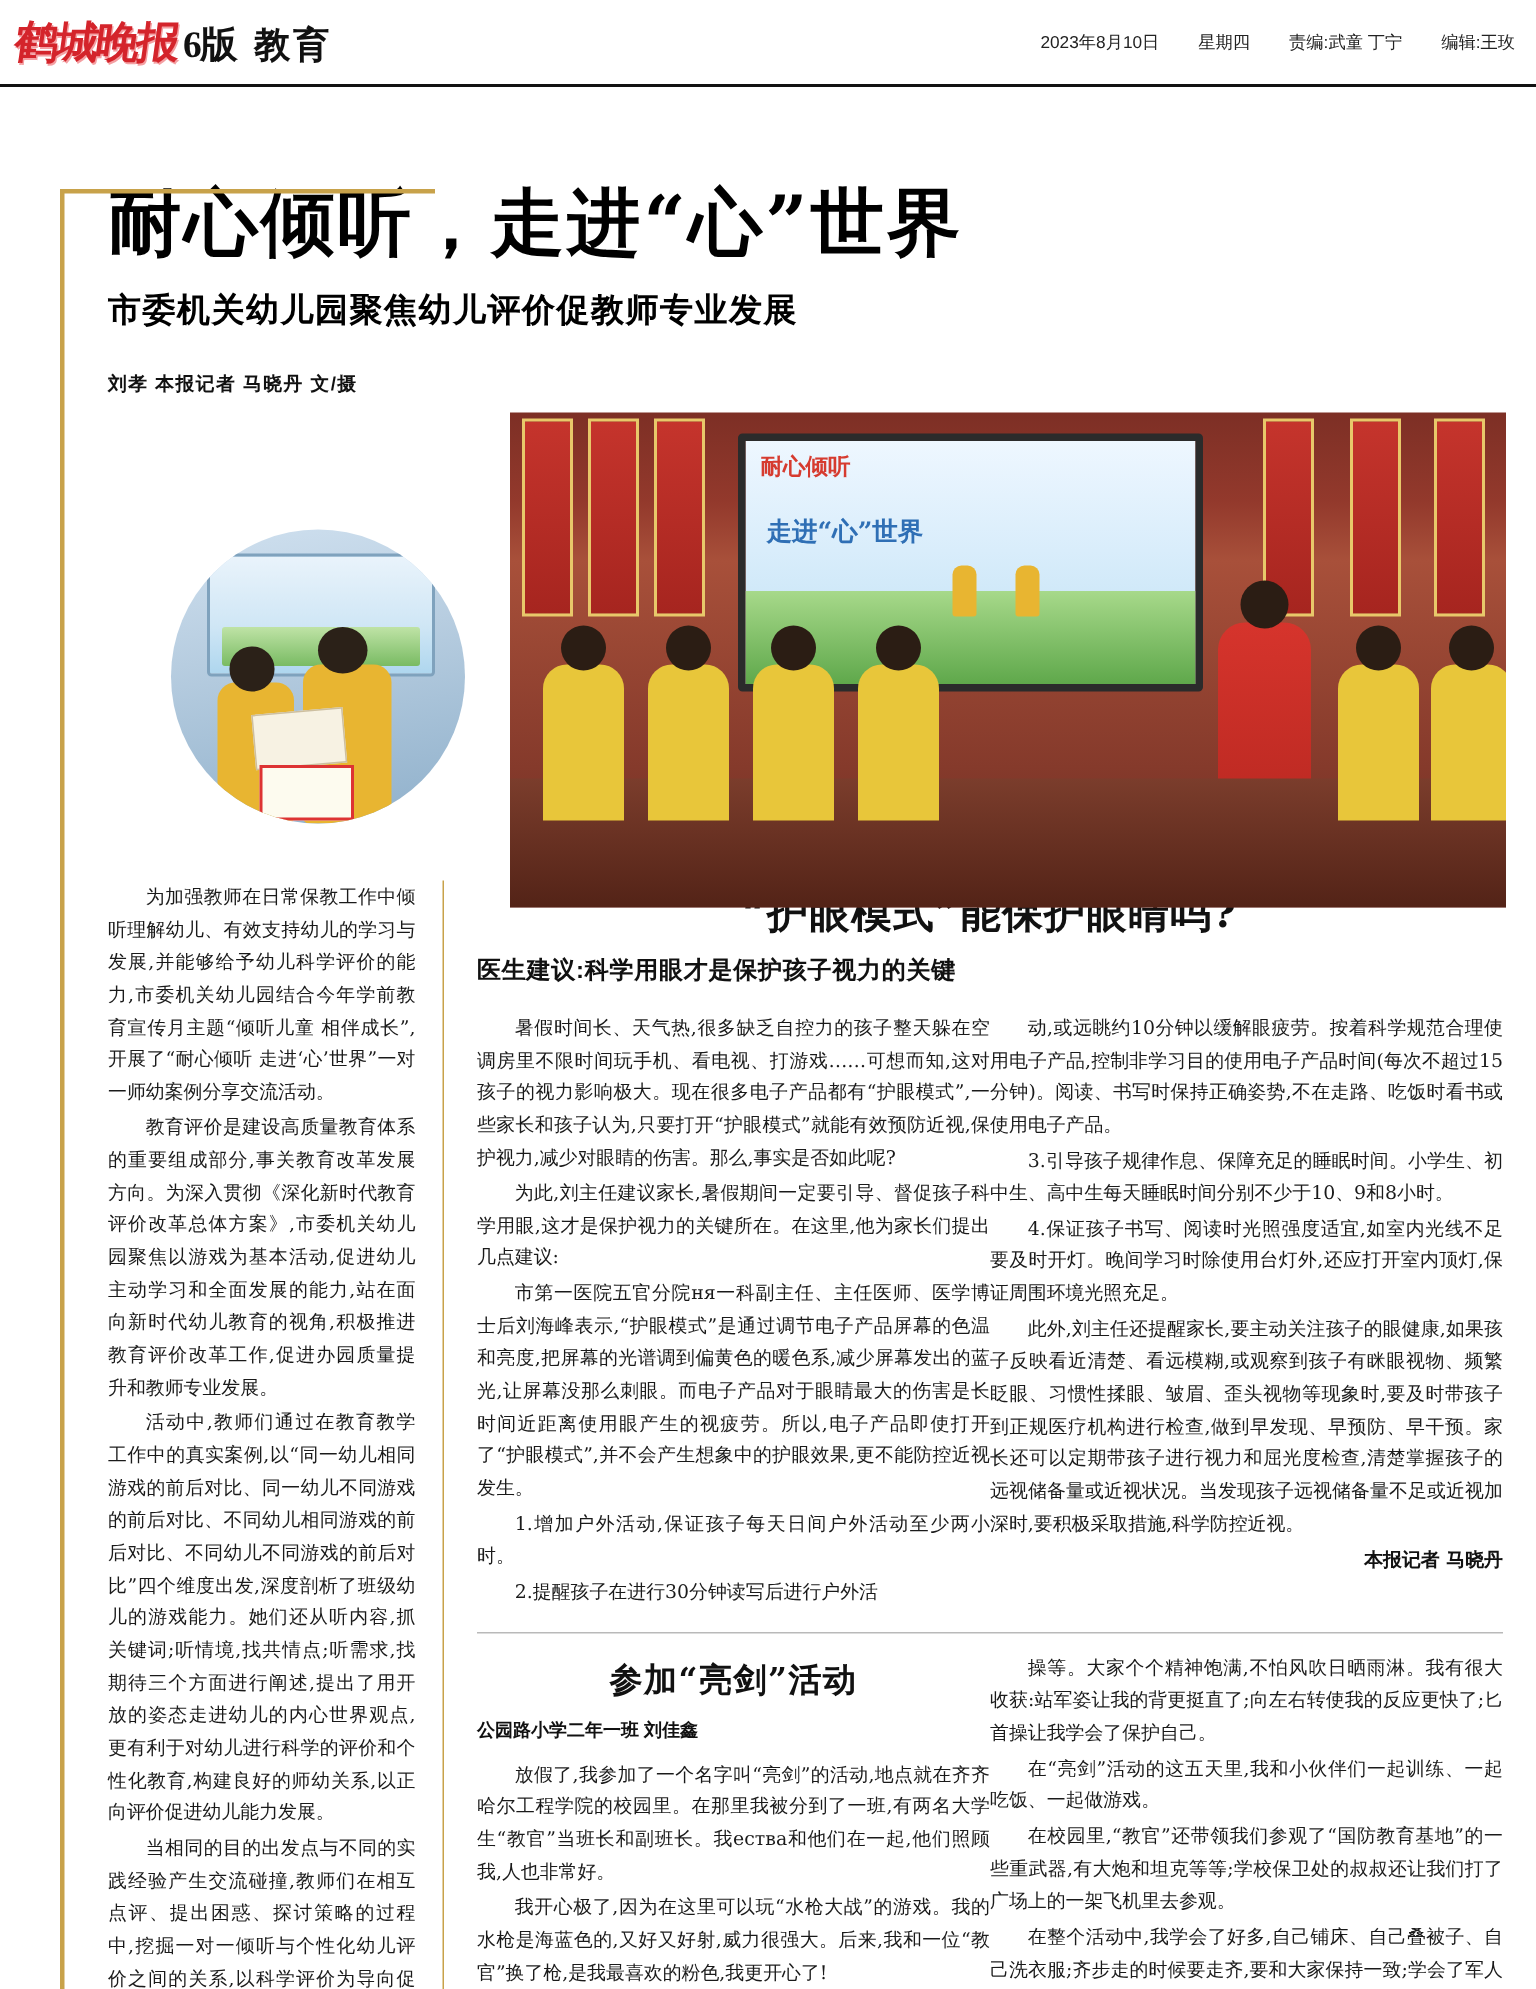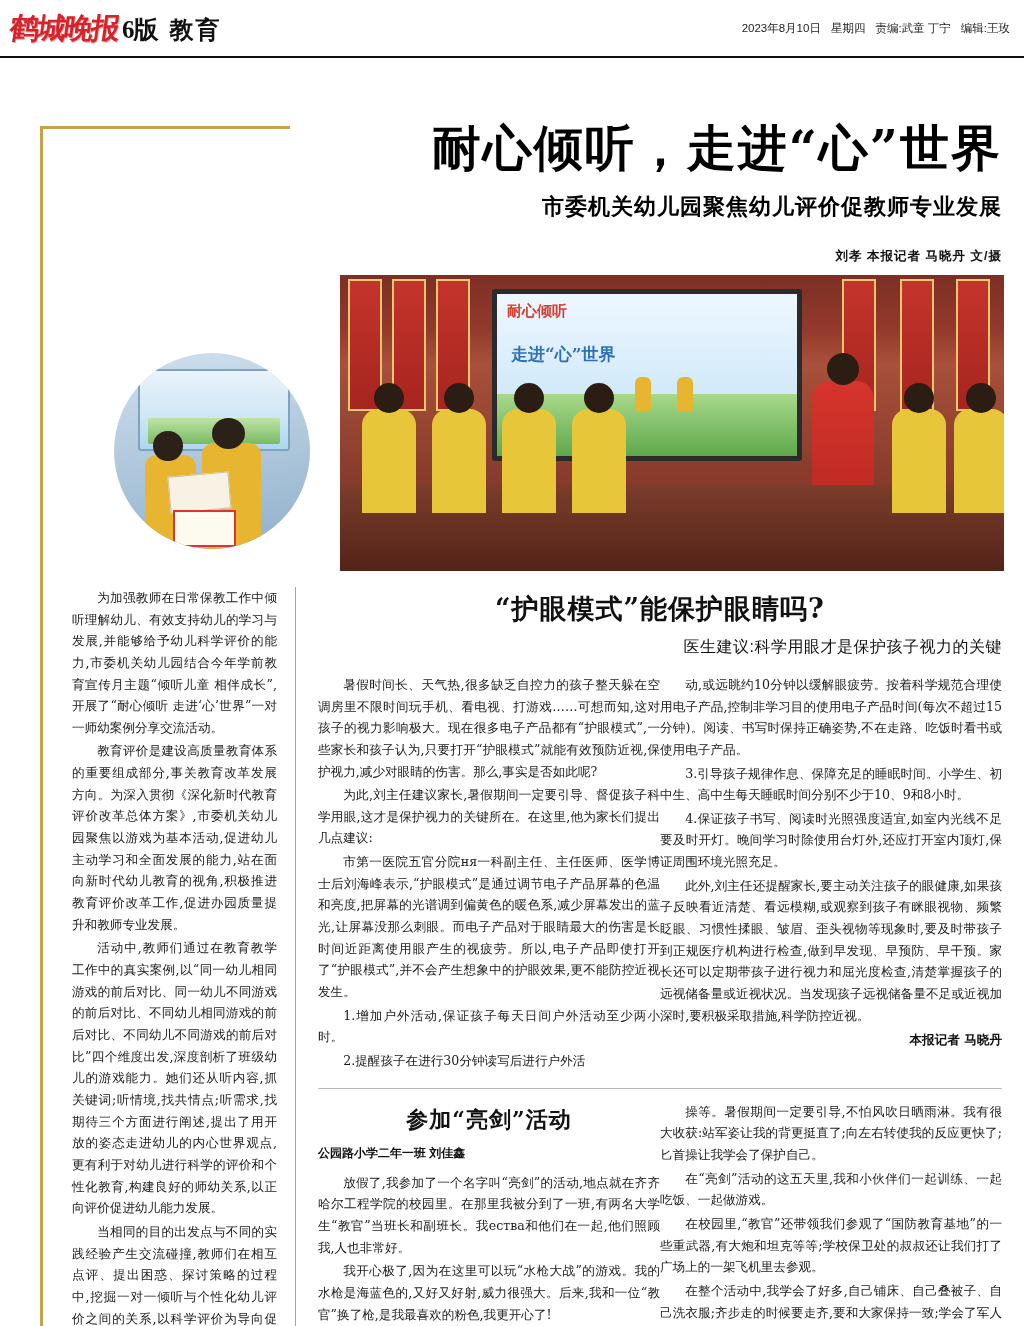--- a/index.html
+++ b/index.html
@@ -60,21 +60,21 @@
     font-weight: bold;
     color: #111;
     margin-left: 10px;
     letter-spacing: 2px;
     line-height: 1;
   }
   .masthead-right {
     margin-left: auto;
     display: flex;
     align-items: center;
-    gap: 10px;
+    gap: 26px;
     font-size: 11.5px;
     color: #222;
     font-family: "Liberation Sans", sans-serif;
   }
 
   
   .content {
     position: relative;
     padding: 18px 22px 0 30px;
   }
@@ -93,21 +93,20 @@
     top: 68px;
     width: 250px;
     height: 3px;
     background: #c8a24a;
   }
 
   
   .headline-wrap {
     margin-left: 42px;
     padding-top: 46px;
-    text-align: right;
   }
   h1.headline {
     font-family: "DejaVu Serif", serif;
     font-size: 49px;
     font-weight: bold;
     letter-spacing: 2px;
     margin: 0 0 16px 0;
     line-height: 1.1;
     color: #000;
   }
@@ -202,21 +201,21 @@
     text-align: center;
     line-height: 1.5;
     overflow: hidden;
   }
 
   .photo-main {
     position: absolute;
     left: 268px;
     top: 0;
     width: 664px;
-    height: 296px;
+    height: 330px;
     background: linear-gradient(180deg,#7d2f25 0%, #93392c 18%, #a8503a 30%, #6d2b21 100%);
     overflow: hidden;
   }
   .pm-banner {
     position: absolute;
     top: 4px;
     width: 34px;
     height: 132px;
     background: linear-gradient(180deg,#c5342c,#a6251f);
     border: 2px solid #e8c86a;
@@ -353,22 +352,22 @@
     font-family: "DejaVu Serif", serif;
     font-size: 27px;
     font-weight: bold;
     text-align: center;
     margin: 4px 0 10px 0;
     letter-spacing: 1px;
   }
   .story2-sub {
     font-family: "Liberation Sans", sans-serif;
     font-size: 16px;
-    font-weight: normal;
-    text-align: right;
+    font-weight: bold;
+    text-align: left;
     margin: 0 0 16px 0;
     letter-spacing: 0.5px;
   }
   .twocol {
     display: flex;
   }
   .twocol > div { flex: 1; }
   .sig {
     text-align: right;
     font-size: 12.6px;
@@ -519,21 +518,21 @@
         <div>
           <div class="twocol">
             <div>
               <div class="story3-title">参加“亮剑”活动</div>
               <div class="story3-byline">公园路小学二年一班 刘佳鑫</div>
               <p class="body">放假了,我参加了一个名字叫“亮剑”的活动,地点就在齐齐哈尔工程学院的校园里。在那里我被分到了一班,有两名大学生“教官”当班长和副班长。我ества和他们在一起,他们照顾我,人也非常好。</p>
               <p class="body">我开心极了,因为在这里可以玩“水枪大战”的游戏。我的水枪是海蓝色的,又好又好射,威力很强大。后来,我和一位“教官”换了枪,是我最喜欢的粉色,我更开心了!</p>
 
             </div>
             <div>
-              <p class="body">操等。暑假期间一定要引导,不怕风吹日晒雨淋。我有很大收获:站军姿让我的背更挺直了;向左右转使我的反应更快了;匕首操让我学会了保护自己。</p>
+              <p class="body">操等。大家个个精神饱满,不怕风吹日晒雨淋。我有很大收获:站军姿让我的背更挺直了;向左右转使我的反应更快了;匕首操让我学会了保护自己。</p>
               <p class="body">在“亮剑”活动的这五天里,我和小伙伴们一起训练、一起吃饭、一起做游戏。</p>
               <p class="body">在校园里,“教官”还带领我们参观了“国防教育基地”的一些重武器,有大炮和坦克等等;学校保卫处的叔叔还让我们打了广场上的一架飞机里去参观。</p>
               <p class="body">在整个活动中,我学会了好多,自己铺床、自己叠被子、自己洗衣服;齐步走的时候要走齐,要和大家保持一致;学会了军人的生活方式,学会了如何交到新朋友。</p>
 
             </div>
           </div>
         </div>
 
       </div>
     </div>

